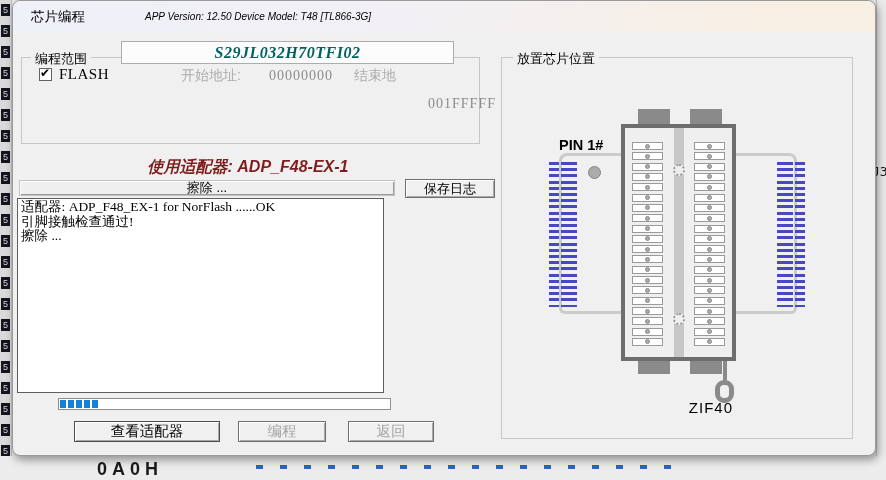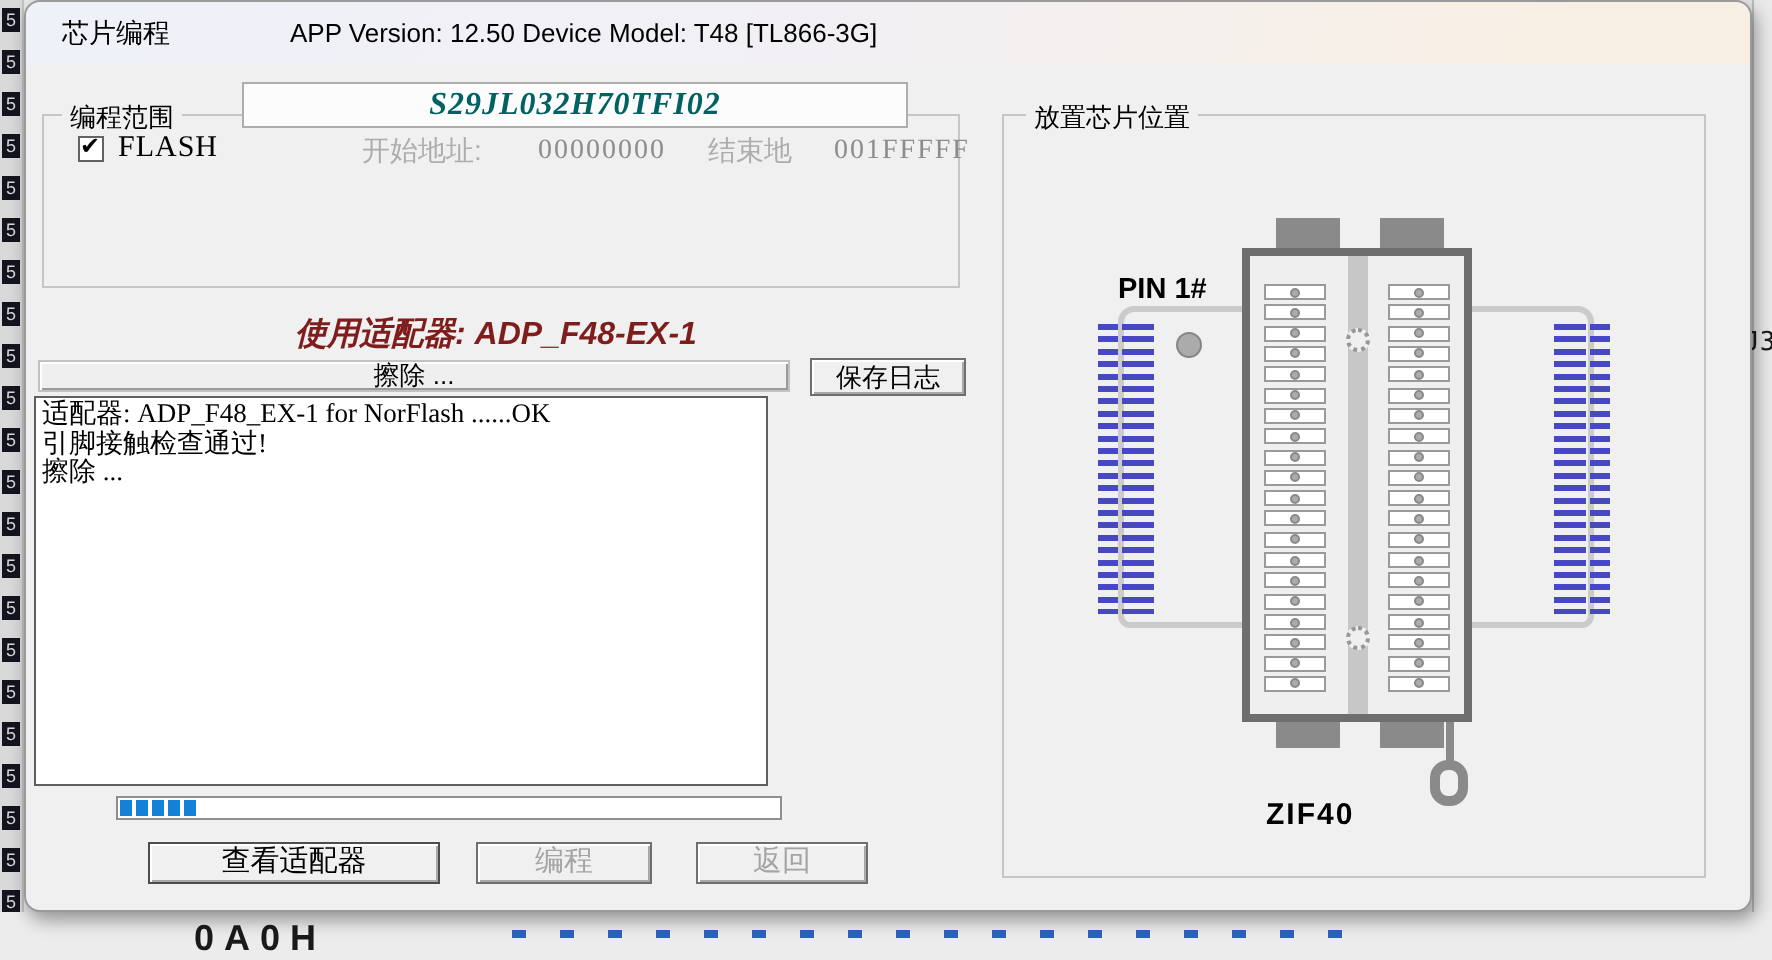--- a/index.html
+++ b/index.html
@@ -25,54 +25,54 @@
     background:repeating-linear-gradient(to right, #2b62c8 0 7px, rgba(0,0,0,0) 7px 24px); }
 
   
   .dialog { position:absolute; left:12px; top:0; width:864px; height:456px;
     background:#f0f0f0; border:1px solid #9a9a9a; border-radius:8px;
     box-shadow:2px 4px 9px rgba(0,0,0,0.38); }
   .titlebar { position:absolute; left:0; top:0; width:100%; height:31px;
     background:linear-gradient(100deg, #eef1f8 0%, #f2f0f5 45%, #f8efe3 90%, #f7efe2 100%);
     border-radius:8px 8px 0 0; display:flex; align-items:center;gap:32px; }
   .title { margin-left:18px; font-size:13.5px; }
-  .app-info { margin-left:28px; font-size:13px; }
+  .app-info { margin-left:28px; font-size:10px;font-style:italic; }
 
   
   .group-box { position:absolute; border:1px solid #c6c6c6; }
   .group-legend { position:absolute; font-size:13px; background:#f0f0f0; padding:0 4px; white-space:nowrap; }
   .range-box { left:8px; top:56px; width:459px; height:87px; }
   .range-legend { left:18px; top:49px; }
 
   .chip-box { position:absolute; left:108px; top:40px; width:333px; height:23px;
     background:#fcfcfc; border:1px solid #adadad; text-align:center; line-height:21px; }
   .chip-name { font-size:16px; font-weight:bold; font-style:italic; color:#006262; letter-spacing:0.5px;font-family:Liberation Serif, serif; }
 
   .checkbox { position:absolute; left:26px; top:67px; width:13px; height:13px;
     background:#fff; border:1px solid #636363; }
   .checkbox .mark { position:absolute; left:0px; top:-3px; font-size:12px; color:#000; }
   .flash-label { position:absolute; left:46px; top:65px; font-family:"Liberation Serif", serif;
     font-size:15px; letter-spacing:0.5px; }
   .addr-label { position:absolute; top:66px; font-size:14px; color:#adadad; }
   .addr-value { position:absolute; top:67px; font-family:"Liberation Serif", serif;
     font-size:14px; color:#8c8c8c; letter-spacing:1px; }
   .start-label { left:168px; } .start-value { left:256px; }
-  .end-label { left:341px; } .end-value { left:404px; }
+  .end-label { left:341px; } .end-value { left:415px;margin-top:28px; }
 
   .adapter-notice { position:absolute; left:0; top:156px; width:470px; text-align:center;
     font-size:16px; font-weight:bold; font-style:italic; color:#7f1d1d; }
 
   .op-header { position:absolute; left:6px; top:179px; width:376px; height:16px;
     background:#efefef; border:1px solid #c2c2c2;
     box-shadow:inset 1px 1px 0 #ffffff, inset -1px -1px 0 #9b9b9b;
     text-align:center; font-size:13px; line-height:14px; }
   .btn3d { background:#f0f0f0; border:1px solid #6f6f6f;
     box-shadow:inset 1px 1px 0 #ffffff, inset -1px -1px 0 #a8a8a8;
     text-align:center; cursor:default; }
-  .save-log-btn { position:absolute; left:392px; top:178px; width:78px; height:19px;
+  .save-log-btn { position:absolute; left:392px; top:178px; width:90px; height:19px;
     font-size:13px; line-height:17px; }
 
   .log-box { position:absolute; left:4px; top:197px; width:367px; height:195px;
     background:#ffffff; border:1px solid #5f5f5f; padding:1px 3px;
     font-family:"Liberation Serif", serif; font-size:13.5px; line-height:14.5px; overflow:hidden; }
 
   .progress { position:absolute; left:45px; top:397px; width:333px; height:12px;
     background:#ffffff; border:1px solid #8f8f8f; display:flex; gap:2px; padding:1px; }
   .progress .seg { width:6px; height:8px; background:#1580d8; }
 
@@ -115,22 +115,22 @@
   .slot-col { position:absolute; top:141px; width:31px; height:204px;
     display:flex; flex-direction:column; justify-content:space-between; }
   .slot-col-left { left:619px; } .slot-col-right { left:681px; }
   .slot { width:31px; height:8px; background:#ffffff; border:1px solid #9a9a9a;
     display:flex; align-items:center; justify-content:center; }
   .slot .dot { width:5px; height:5px; background:#ababab; border:1px solid #8a8a8a; border-radius:50%; }
 
   .lever-stem { position:absolute; left:710px; top:360px; width:4px; height:20px; background:#8a8a8a; }
   .lever-loop { position:absolute; left:702px; top:379px; width:19px; height:23px;
     border:5px solid #8a8a8a; border-radius:9px; }
-  .zif-label { position:absolute; left:620px; top:398px; width:100px; text-align:left;
-    font-size:15px; font-weight:700; letter-spacing:1px; }
+  .zif-label { position:absolute; left:620px; top:398px; width:100px; text-align:right;
+    font-size:15px; font-weight:400; letter-spacing:1px; }
 </style>
 </head>
 <body>
 
 <div class="screen">
 
   <div class="bg-left-strip">
     <div class="bg-square">5</div>
   <div class="bg-square">5</div>
       <div class="bg-square">5</div>

